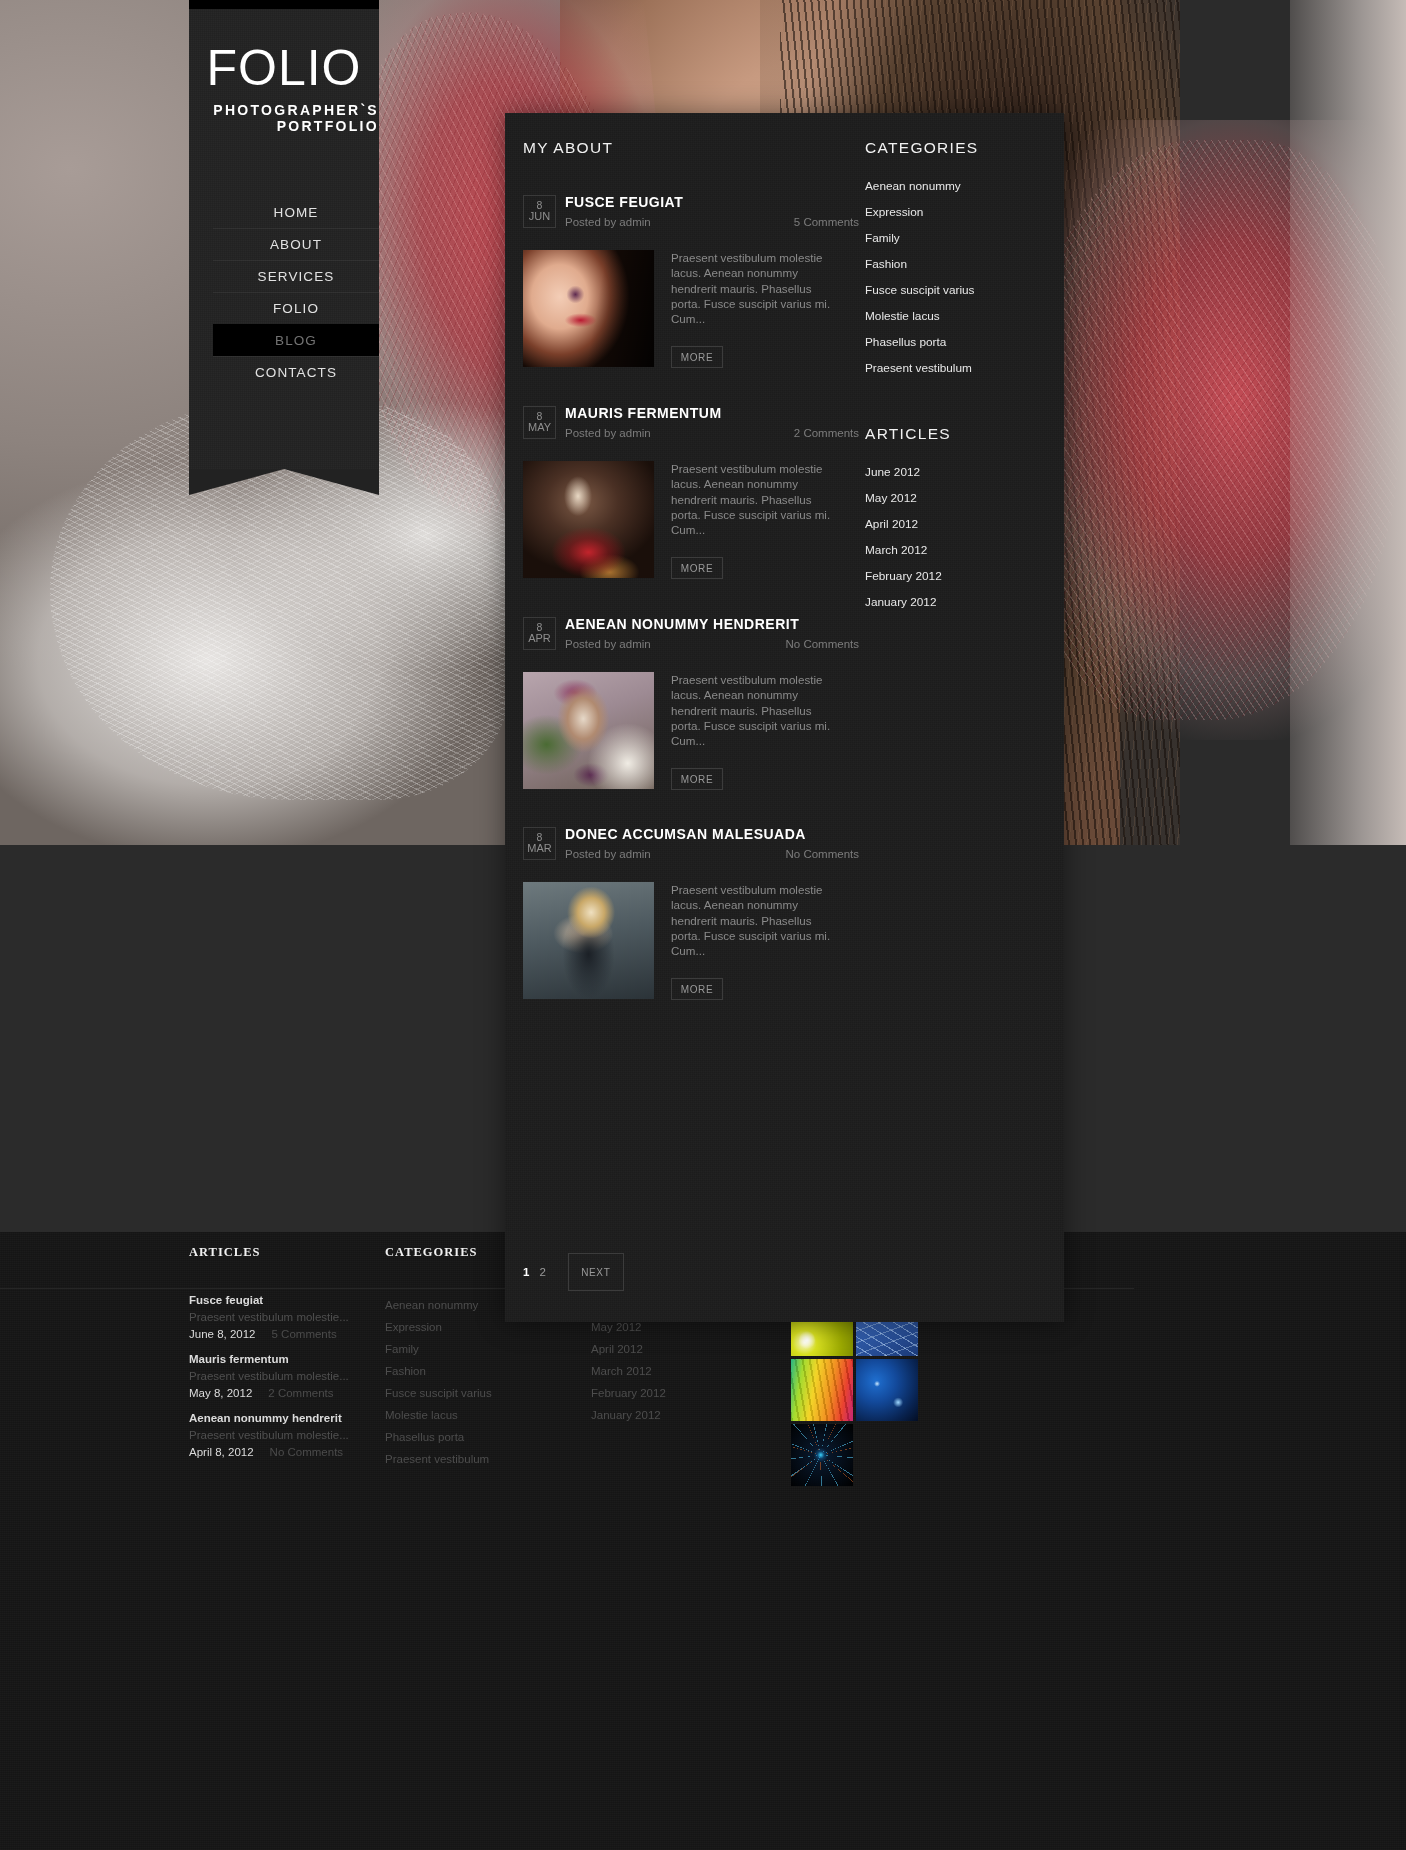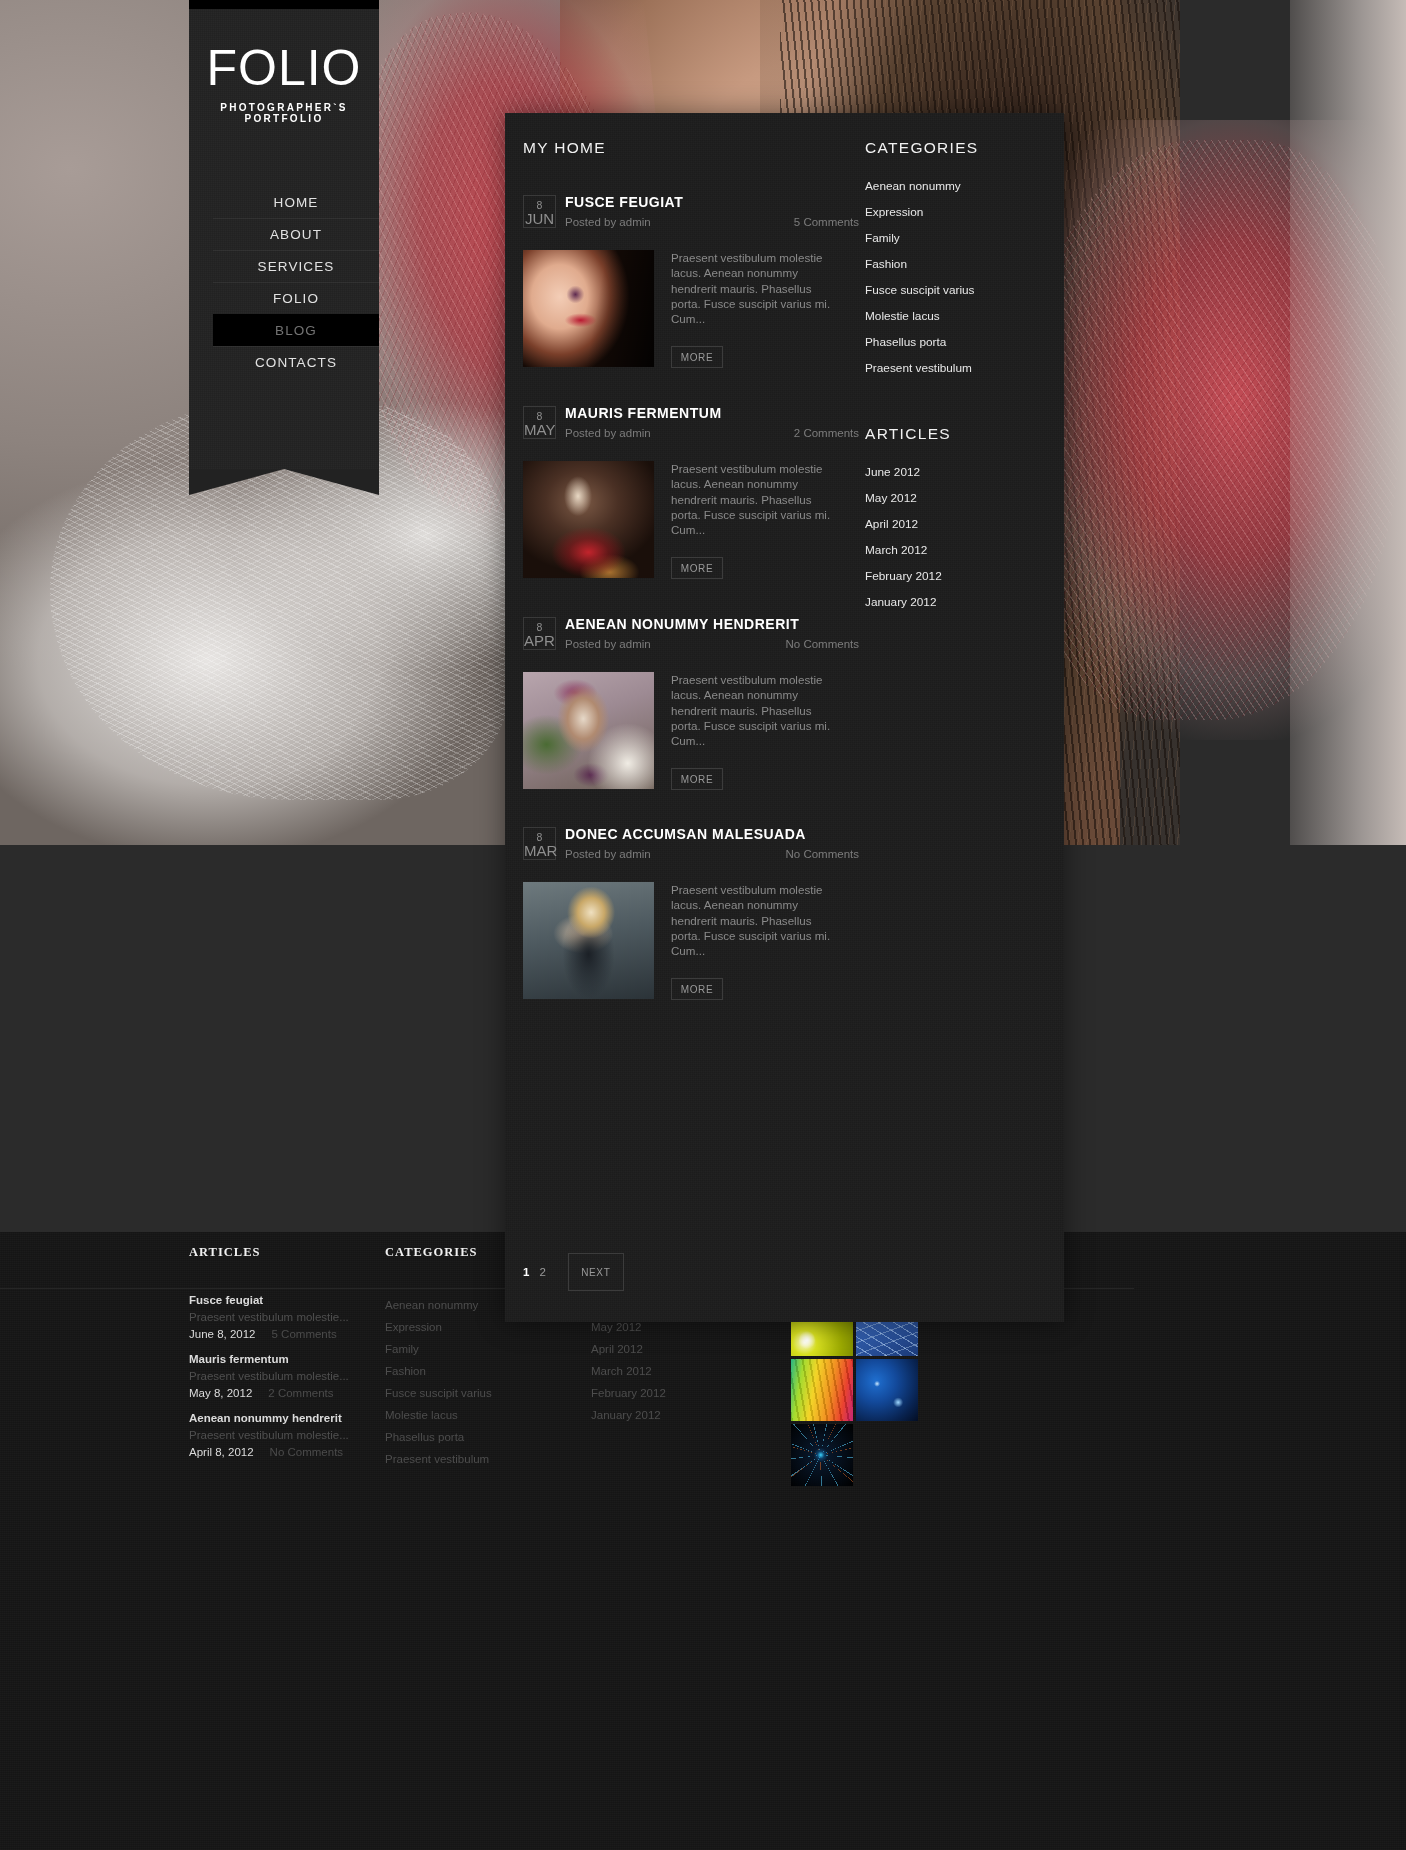--- a/index.html
+++ b/index.html
@@ -134,23 +134,23 @@
     text-align: center;
     color: #ffffff;
     font-size: 50px;
     letter-spacing: 1px;
     font-weight: 400;
     line-height: 1;
     font-family: "Liberation Sans", sans-serif;
   }
   .logo-sub {
     margin-top: 9px;
-    text-align: center;
+    text-align: right;
     color: #ffffff;
-    font-size: 10px;
+    font-size: 14px;
     letter-spacing: 2.3px;
     font-weight: bold;
   }
   .nav {
     margin-top: 63px;
     padding-left: 24px;
   }
   .nav-item {
     display: block;
     text-align: center;
@@ -199,21 +199,21 @@
   .date-box {
     position: absolute; left: 0; top: 0;
     width: 33px; height: 33px;
     border: 1px solid #3a3a3a;
     text-align: center;
     color: #8f8f8f;
     line-height: 1.02;
     padding-top: 4px;
   }
   .date-day { font-size: 10.5px; display:block; }
-  .date-mon { font-size: 15px; display:block; }
+  .date-mon { font-size: 11px; display:block; }
   .post-title {
     position: absolute; left: 42px; top: -1px;
     color: #ffffff;
     font-size: 14px;
     font-weight: bold;
     letter-spacing: .5px;
   }
   .post-meta {
     position: absolute; left: 42px; top: 21px;
     width: 294px;
@@ -419,21 +419,21 @@
     <a class="nav-item">CONTACTS</a>
   </nav>
 </div>
 <div id="sidebar-notch"></div>
 
 <div id="panel">
  <div class="panel-inner">
 
   <div class="col-main">
 
-    <div class="sec-title" style="margin-top:26px;">MY HOME</div>
+    <div class="sec-title" style="margin-top:26px;">MY ABOUT</div>
 
     <div class="post" style="margin-top:38px;">
       <div class="post-head">
         <div class="date-box">
           <span class="date-day">8</span>
           <span class="date-mon">JUN</span>
         </div>
         <a class="post-title">FUSCE FEUGIAT</a>
         <div class="post-meta">
           <span>Posted by admin</span>

